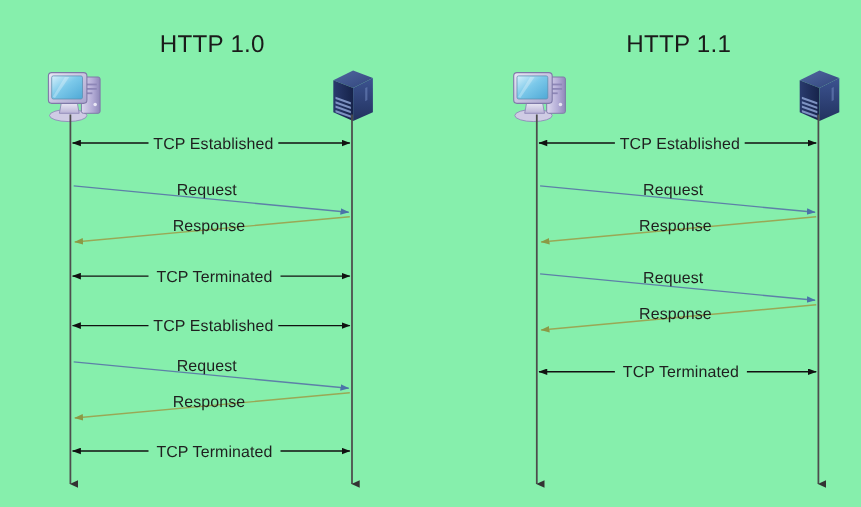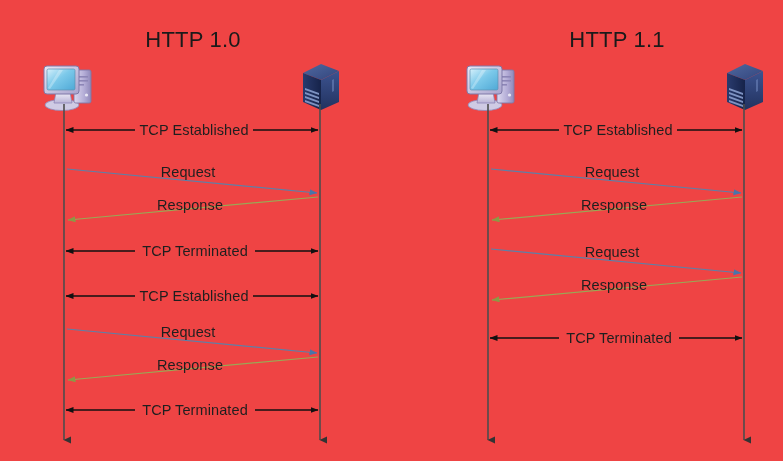--- a/index.html
+++ b/index.html
@@ -10,21 +10,21 @@
   body {
     width: 783px;
     height: 461px;
     overflow: hidden;
     font-family: "Liberation Sans", sans-serif;
   }
   #stage {
     position: relative;
     width: 783px;
     height: 461px;
-    background: #ef4444;
+    background: #86efac;
   }
   svg.diagram-canvas {
     position: absolute;
     left: 0;
     top: 0;
     width: 783px;
     height: 461px;
   }
   .title-text {
     font-family: "Liberation Sans", sans-serif;

